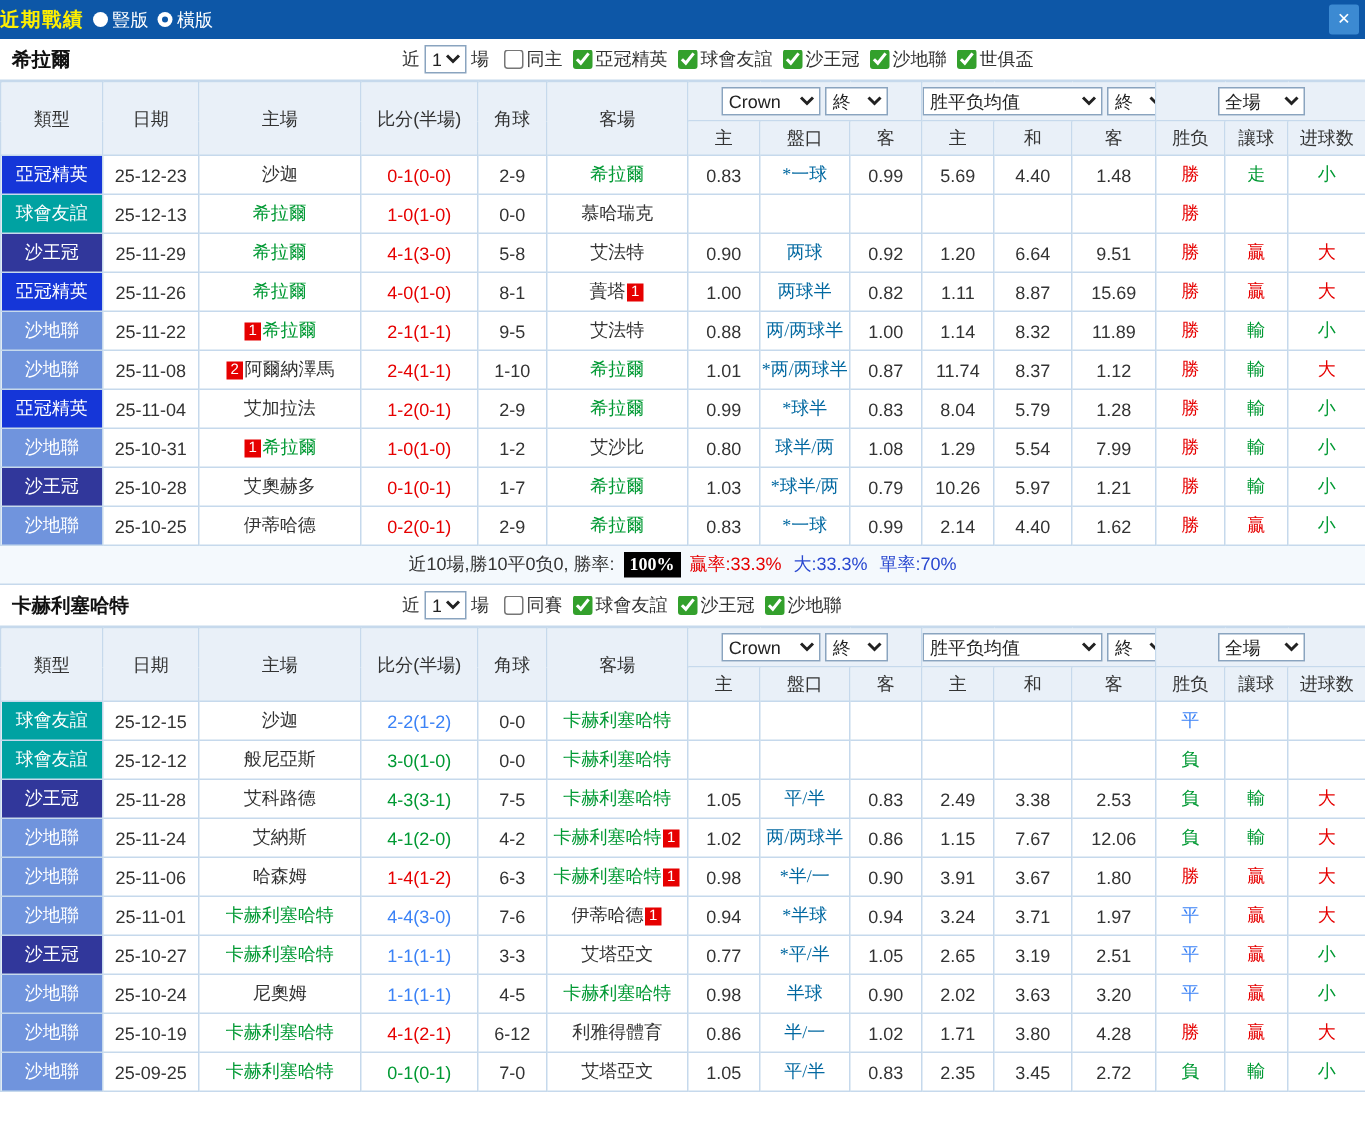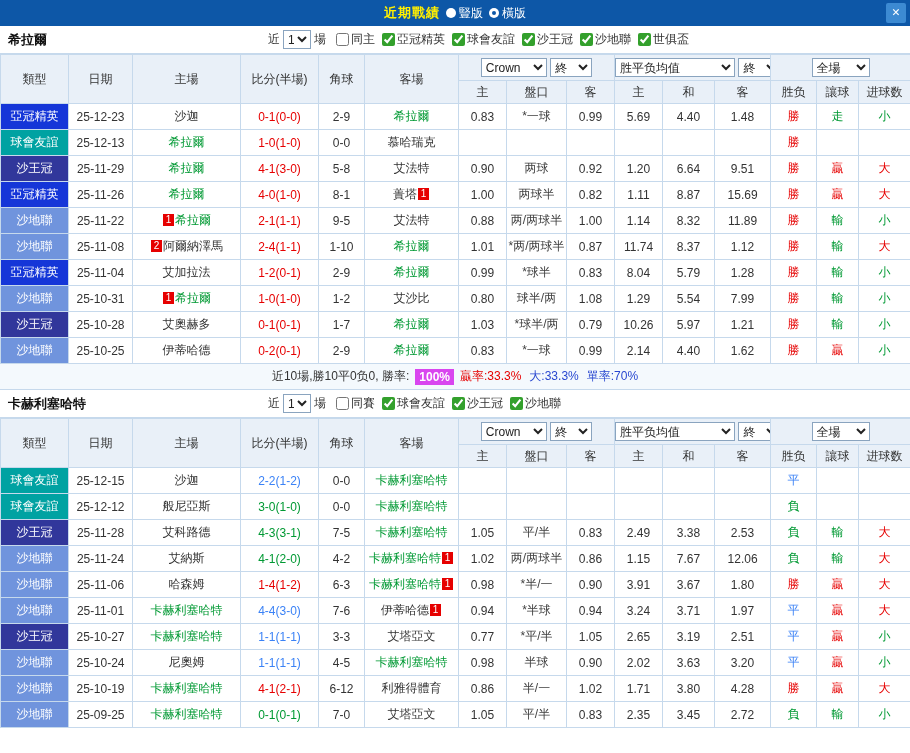--- a/index.html
+++ b/index.html
@@ -4,21 +4,21 @@
 <style>
   * { box-sizing: border-box; margin: 0; padding: 0; }
   html,body { width: 910px; }
   body {
     font-family: "Liberation Sans", "DejaVu Sans", sans-serif;
     font-size: 12px; color: #333; background: #fff;
   }
   
   .topbar {
     height: 26px; background: #0d57a7; position: relative;
-    display: flex; align-items: center; justify-content: center; font-family: Liberation Mono, monospace;
+    display: flex; align-items: center; justify-content: flex-start; font-family: Liberation Mono, monospace;
   }
   .center-group { display: flex; align-items: center; gap: 6px; }
   .title { color: #ffef00; font-weight: bold; font-size: 13px; letter-spacing: 1px; }
   .radio-opt { display: inline-flex; align-items: center; gap: 3px; color: #fff; cursor: pointer; }
   .radio { width: 10px; height: 10px; border-radius: 50%; background: #fff; display: inline-block; position: relative; }
   .radio.sel::after { content: ""; position: absolute; left: 3px; top: 3px; width: 4px; height: 4px; border-radius: 50%; background: #0d57a7; }
   .close-btn {
     position: absolute; right: 4px; top: 3px; width: 20px; height: 20px;
     background: #3c8ad2; color: #fff; text-align: center; line-height: 20px;
     font-size: 13px; border-radius: 2px; cursor: pointer;
@@ -44,32 +44,32 @@
   .grid tbody td { height: 26px; background: #fff; }
   td.type-cell { color: #fff; }
   .team { cursor: pointer; }
   .subject { color: #009933; }
   .win   { color: #e60000; }
   .loss  { color: #009933; }
   .draw  { color: #3b82f6; }
   .push  { color: #009933; }
   .over  { color: #e60000; }
   .under { color: #009933; }
-  .handicap { color: #404040; }
+  .handicap { color: #0369a1; font-family: Liberation Serif, serif; }
   .rank {
     display: inline-block; min-width: 11px; height: 12px; line-height: 12px;
     background: #e60000; color: #fff; font-size: 10px; text-align: center;
     margin: 0 1px; vertical-align: 1px;
   }
   
   .summary-row {
     height: 26px; background: #f4f9fd; border-bottom: 1px solid #c6d9ec;
     display: flex; align-items: center; justify-content: center; gap: 6px;
   }
-  .rate-badge { background: #d946ef; color: #fff; padding: 1px 4px; font-weight: bold; }
+  .rate-badge { background: #000000; color: #fff; padding: 1px 4px; font-weight: bold; font-family: Liberation Serif, serif; }
   .stats { display: inline-flex; gap: 8px; }
   .stat.red  { color: #e60000; }
   .stat.blue { color: #2847d0; }
 </style>
 </head>
 <body>
 
 <div class="topbar">
   <div class="center-group">
     <span class="title">近期戰績</span>

